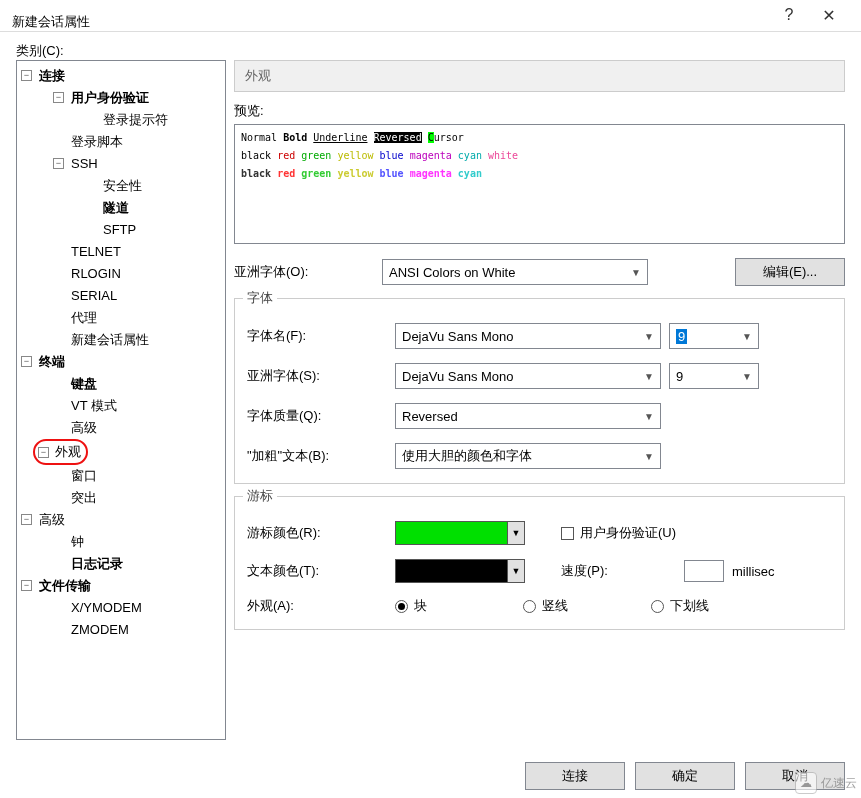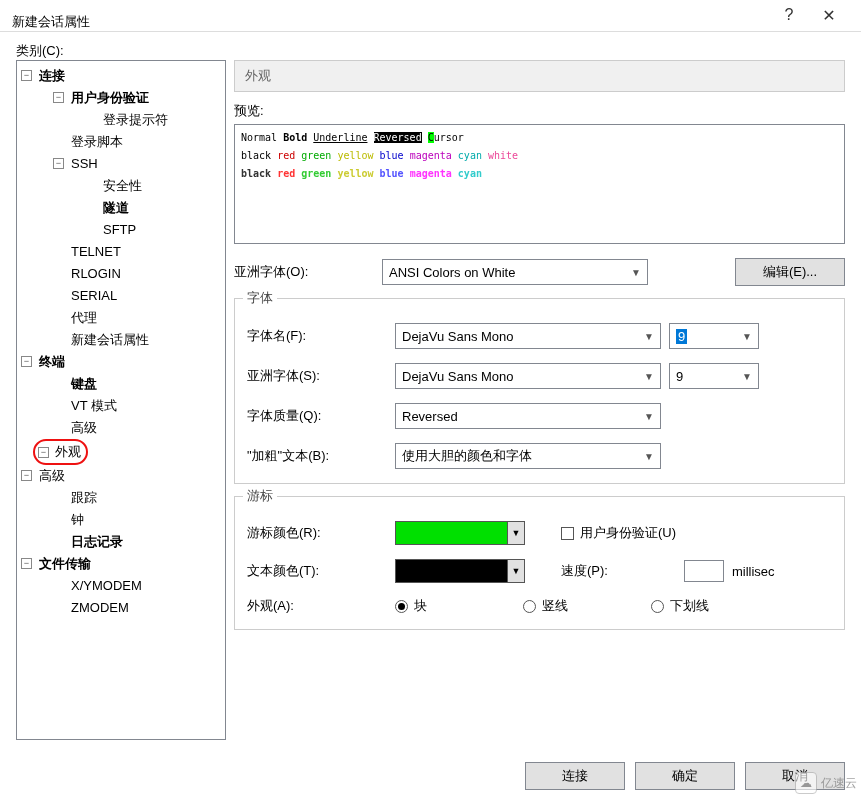--- a/index.html
+++ b/index.html
@@ -91,24 +91,27 @@
           </ul>
         </li>
         <li class="bold"><span class="expander">−</span><span class="node-label">终端</span>
           <ul>
             <li class="bold"><span class="node-label">键盘</span></li>
             <li><span class="node-label">VT 模式</span></li>
             <li><span class="node-label">高级</span></li>
           </ul>
         </li>
         <li class="bold"><span class="highlight-box"><span class="expander" style="position:static;display:inline-block;vertical-align:middle;margin-right:4px">−</span><span class="node-label">外观</span></span>
+          <ul>
+            <li><span class="node-label">窗口</span></li>
+            <li><span class="node-label">突出</span></li>
+          </ul>
         </li>
         <li><span class="expander">−</span><span class="node-label">高级</span>
           <ul>
-            <li><span class="node-label">跟踪</span></li>
             <li><span class="node-label">钟</span></li>
             <li class="bold"><span class="node-label">日志记录</span></li>
           </ul>
         </li>
         <li class="bold"><span class="expander">−</span><span class="node-label">文件传输</span>
           <ul>
             <li><span class="node-label">X/YMODEM</span></li>
             <li><span class="node-label">ZMODEM</span></li>
           </ul>
         </li>

